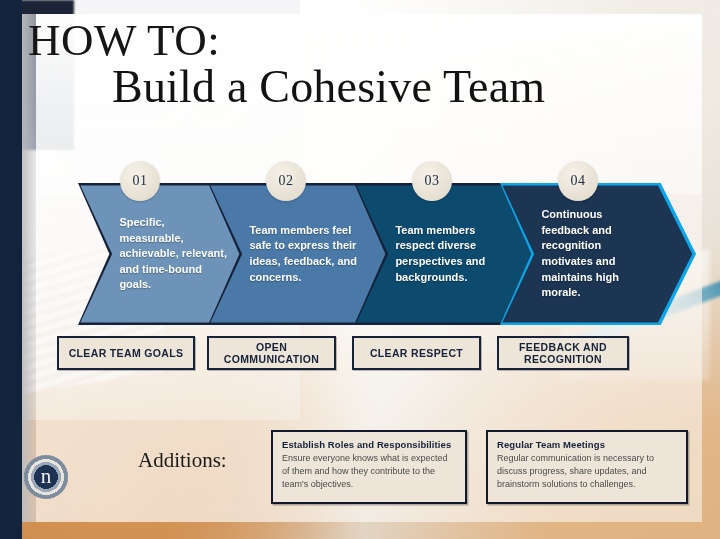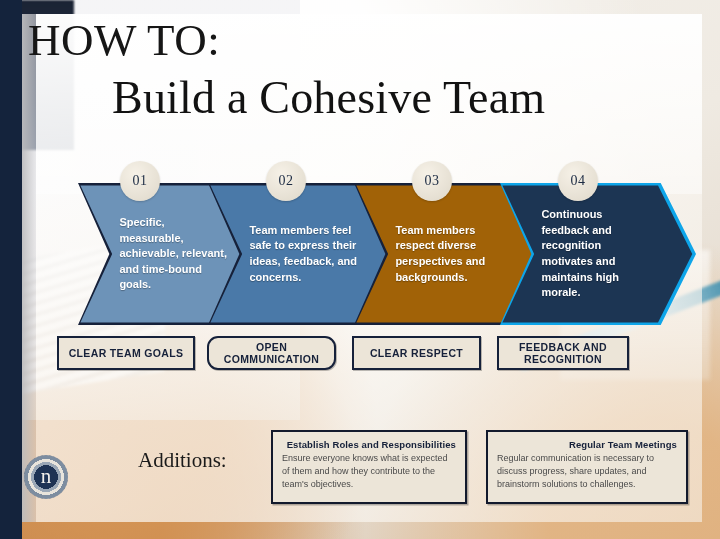--- a/index.html
+++ b/index.html
@@ -78,21 +78,21 @@
   }
   
   .title-wrap{position:absolute;left:28px;top:18px;width:640px;z-index:6;}
   .t1{
     font-family:"Liberation Serif", serif;
     font-size:45px;line-height:1;color:#161616;letter-spacing:.5px;
   }
   .t2{
     font-family:"Liberation Serif", serif;
     font-size:46px;line-height:1.05;color:#121212;
-    margin-left:84px;margin-top:11px;letter-spacing:.2px;
+    margin-left:84px;margin-top:0;letter-spacing:.2px;
   }
   
   .flow{position:absolute;left:0;top:183px;width:720px;height:150px;z-index:7;}
   .chev{
     position:absolute;top:0;height:142px;
     -webkit-clip-path:polygon(0 0, 82% 0, 100% 50%, 82% 100%, 0 100%, 16% 50%);
     clip-path:polygon(0 0, 82% 0, 100% 50%, 82% 100%, 0 100%, 16% 50%);
   }
   .chev .inner{
     position:absolute;inset:2.4px;
@@ -140,21 +140,20 @@
   .cards{position:absolute;left:0;top:430px;width:720px;height:80px;z-index:7;}
   .card{
     position:absolute;top:0;height:74px;
     background:#ece5d8;border:2.6px solid #12192c;
     box-shadow:1.5px 1.5px 0 rgba(0,0,0,.28);
     padding:7px 9px 0 9px;box-sizing:border-box;
   }
   .card h4{
     margin:0 0 2px 0;font-size:9.5px;font-weight:bold;color:#16213a;
     letter-spacing:.1px;
-    text-align:right;
   }
   .card p{
     margin:0;font-size:9px;line-height:1.42;color:#4a4a4a;
   }
 </style>
 </head>
 <body>
 
 <div class="slide">
 
@@ -186,38 +185,38 @@
     <div class="badge" style="left:120px;">01</div>
 
     <div class="chev" style="left:208px;width:196px;background:#16213a;">
       <div class="inner" style="background:#4a79a8;">
         <div class="txt" style="margin-left:39px;width:113px;">Team members feel safe to express their ideas, feedback, and concerns.</div>
       </div>
     </div>
     <div class="badge" style="left:266px;">02</div>
 
     <div class="chev" style="left:354px;width:196px;background:#16213a;">
-      <div class="inner" style="background:#a16207;">
+      <div class="inner" style="background:#0c4a6e;">
         <div class="txt" style="margin-left:39px;width:113px;">Team members respect diverse perspectives and backgrounds.</div>
       </div>
     </div>
     <div class="badge" style="left:412px;">03</div>
 
     <div class="chev" style="left:500px;width:196px;background:#0ea5e9;">
       <div class="inner" style="background:#1c3553;">
         <div class="txt" style="margin-left:39px;width:110px;">Continuous feedback and recognition motivates and maintains high morale.</div>
       </div>
     </div>
     <div class="badge" style="left:558px;">04</div>
 
   </div>
 
   <div class="labels">
     <div class="lbl" style="left:57px;width:138px;">CLEAR TEAM GOALS</div>
-    <div class="lbl" style="left:207px;width:129px;border-radius:11px;">OPEN COMMUNICATION</div>
+    <div class="lbl" style="left:207px;width:129px;">OPEN COMMUNICATION</div>
     <div class="lbl" style="left:352px;width:129px;">CLEAR RESPECT</div>
     <div class="lbl" style="left:497px;width:132px;">FEEDBACK AND RECOGNITION</div>
   </div>
 
   <div class="logo">
     <span>n</span>
   </div>
 
   <div class="add-label">Additions:</div>
 

